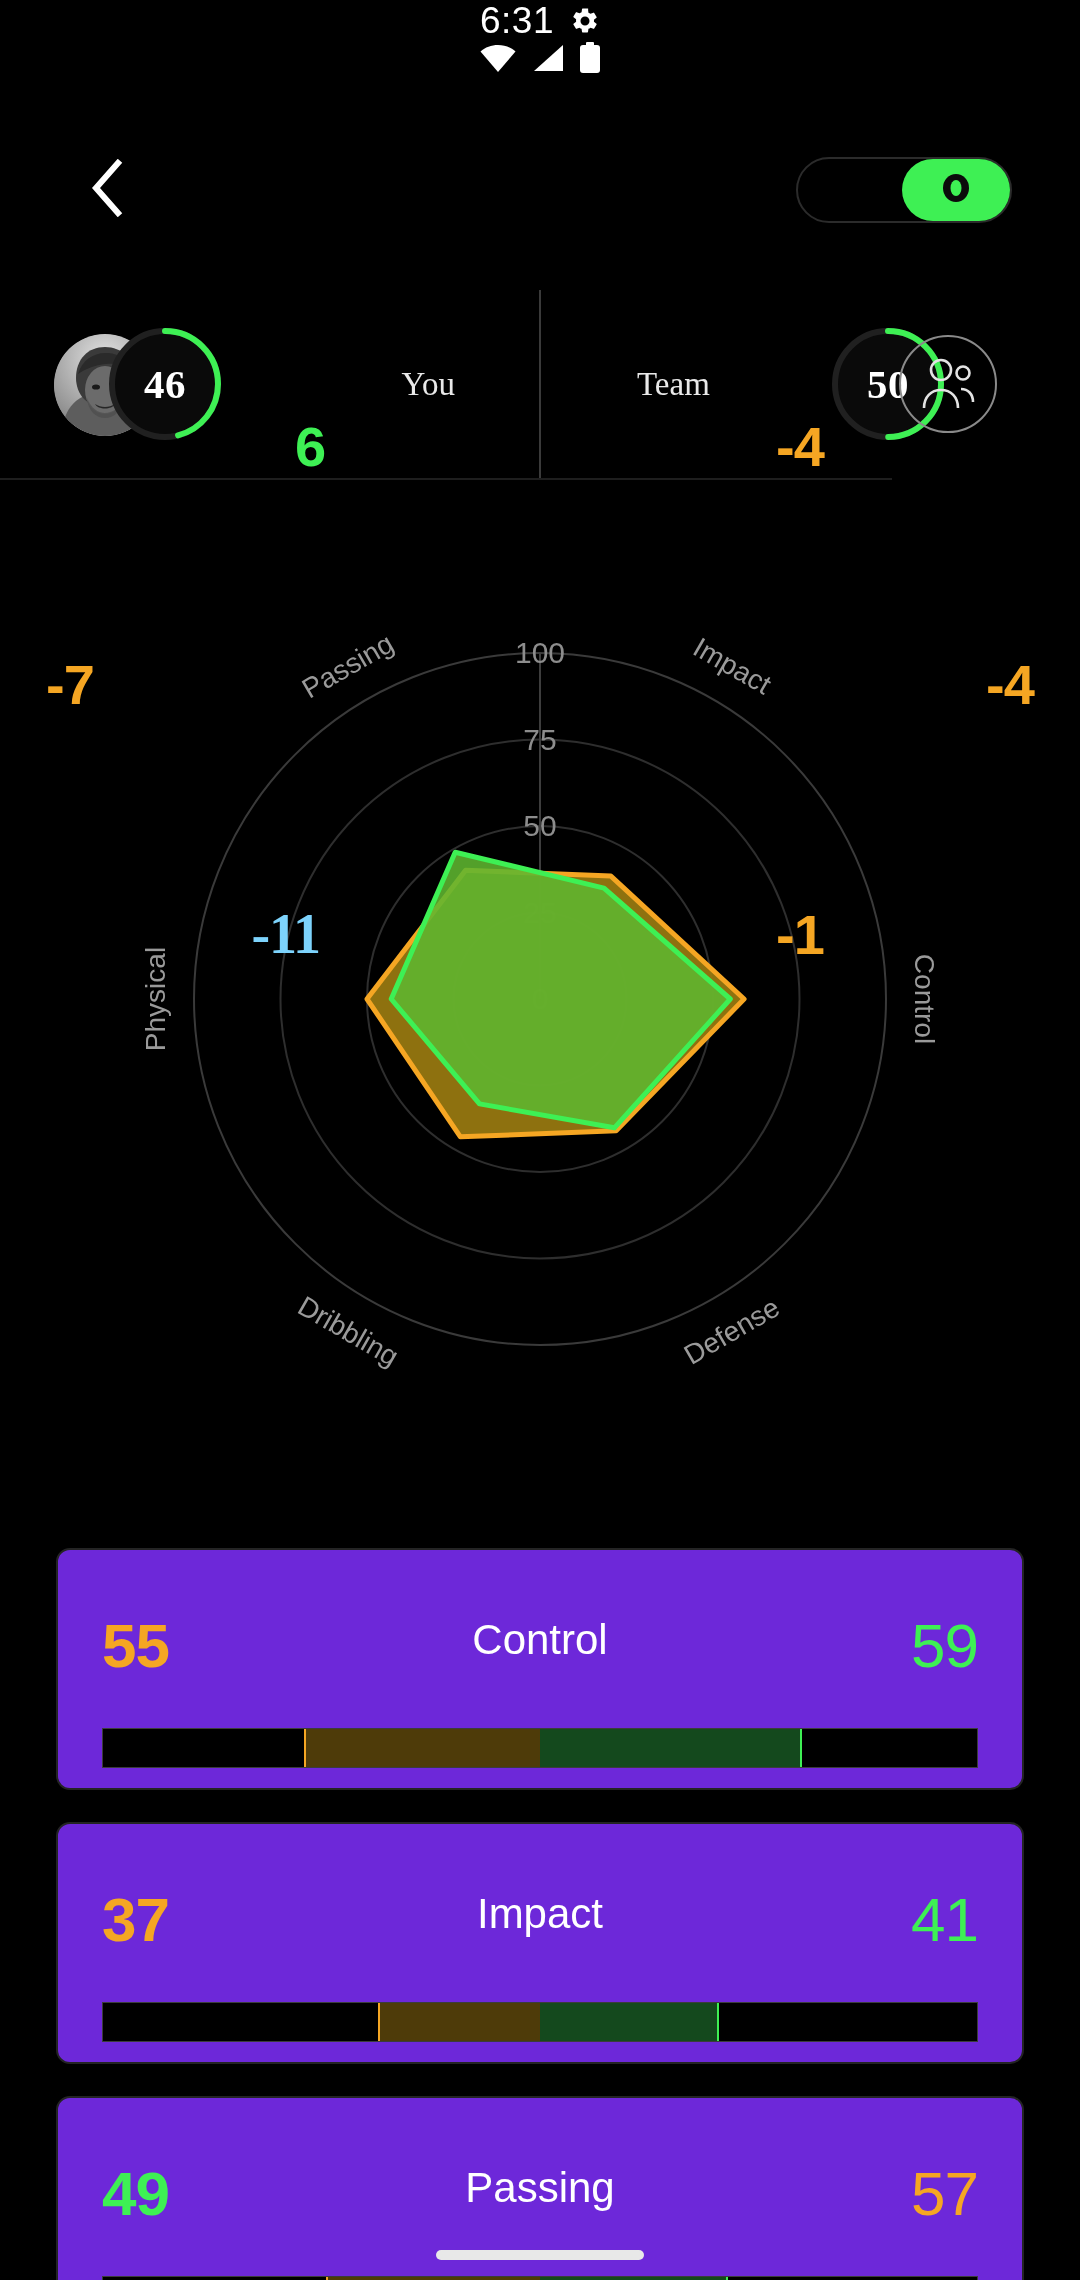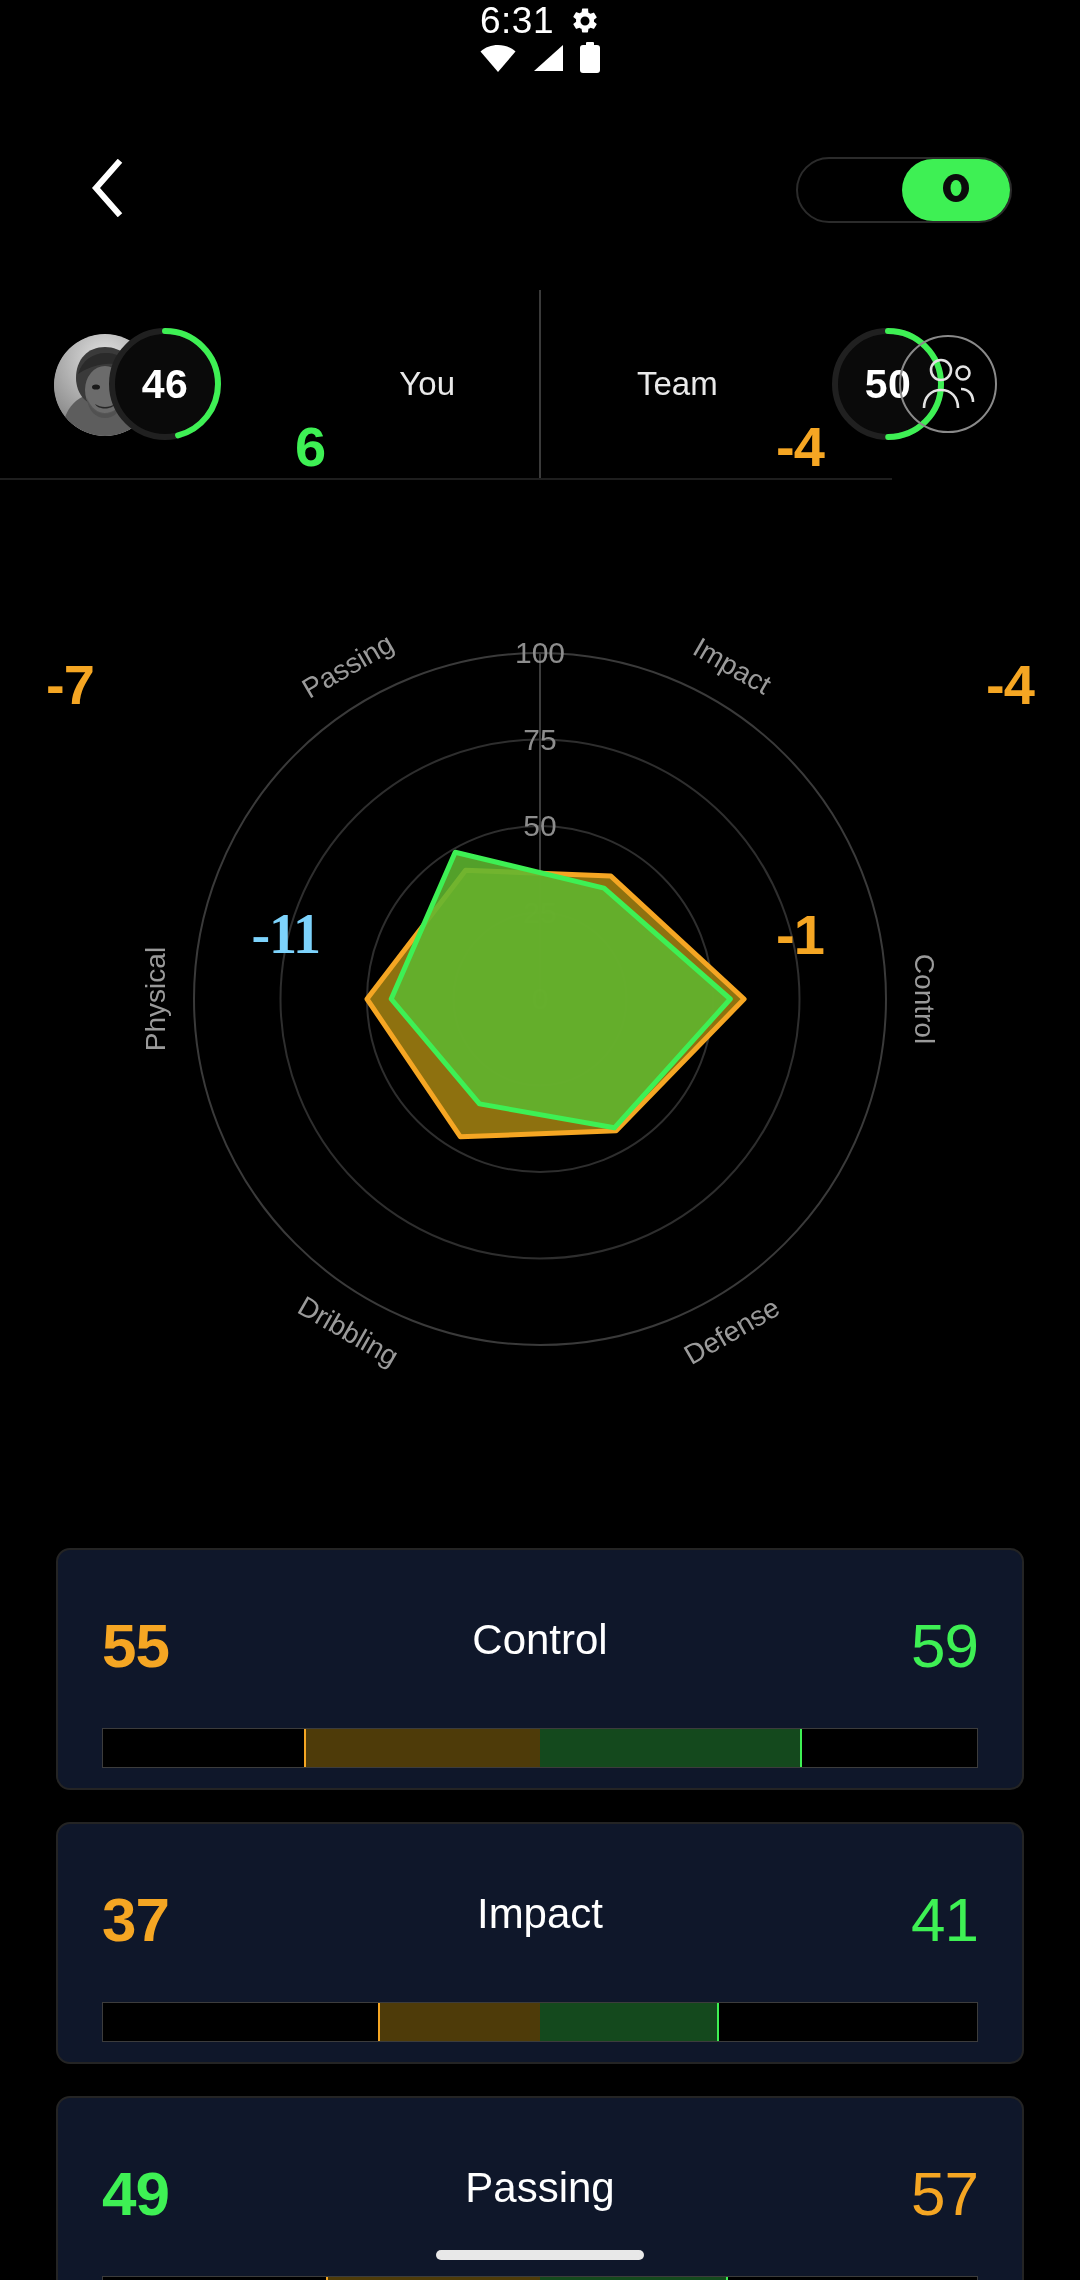--- a/index.html
+++ b/index.html
@@ -48,20 +48,21 @@
   .toggle-thumb {
     width:108px; height:62px; border-radius:31px; background:#3ef054;
     display:flex; align-items:center; justify-content:center;
     margin-right:0px;
   }
 
   
   .compare {
     position:absolute; top:290px; left:0; width:892px; height:190px;
     border-bottom:2px solid #1e1e1e;
+    font-family:Liberation Serif, serif;
   }
   .cmp-divider {
     position:absolute; left:539px; top:0px; width:2px; height:188px; background:#3a3a3a;
   }
   .you-side { position:absolute; left:0; top:0; width:539px; height:188px; }
   .team-side { position:absolute; left:541px; top:0; width:539px; height:188px; }
 
   .avatar {
     position:absolute; left:54px; top:44px; width:102px; height:102px;
     border-radius:50%; overflow:hidden; background:#8d8d8d;
@@ -85,21 +86,21 @@
   }
 
   
   .radar-wrap { position:absolute; left:0; top:482px; width:1080px; height:1040px; }
   .diffnum { position:absolute; font-size:56px; font-weight:700; letter-spacing:-1px; }
 
   
   .cards { position:absolute; left:0; top:1548px; width:1080px; }
   .card {
     position:relative; margin:0 56px 32px 56px; height:242px;
-    border:2px solid #242424; border-radius:14px; background:#0f172a;
+    border:2px solid #242424; border-radius:14px; background:#6d28d9;
   }
   .card-top {
     position:absolute; top:60px; left:0; width:100%; height:70px;
   }
   .card-left-val {
     position:absolute; left:44px; top:0; font-size:62px; font-weight:700; letter-spacing:-1px;
   }
   .card-right-val {
     position:absolute; right:44px; top:0; font-size:62px; font-weight:400; letter-spacing:-1px;
   }

